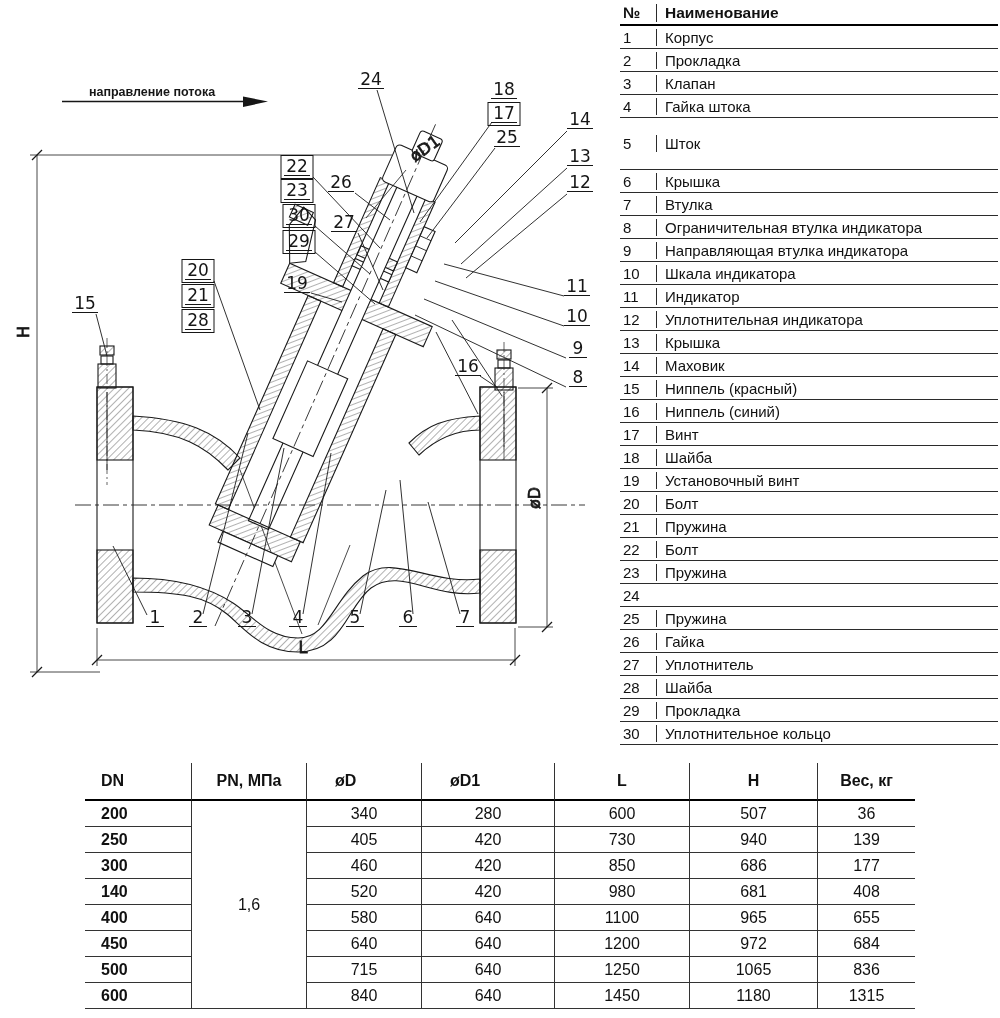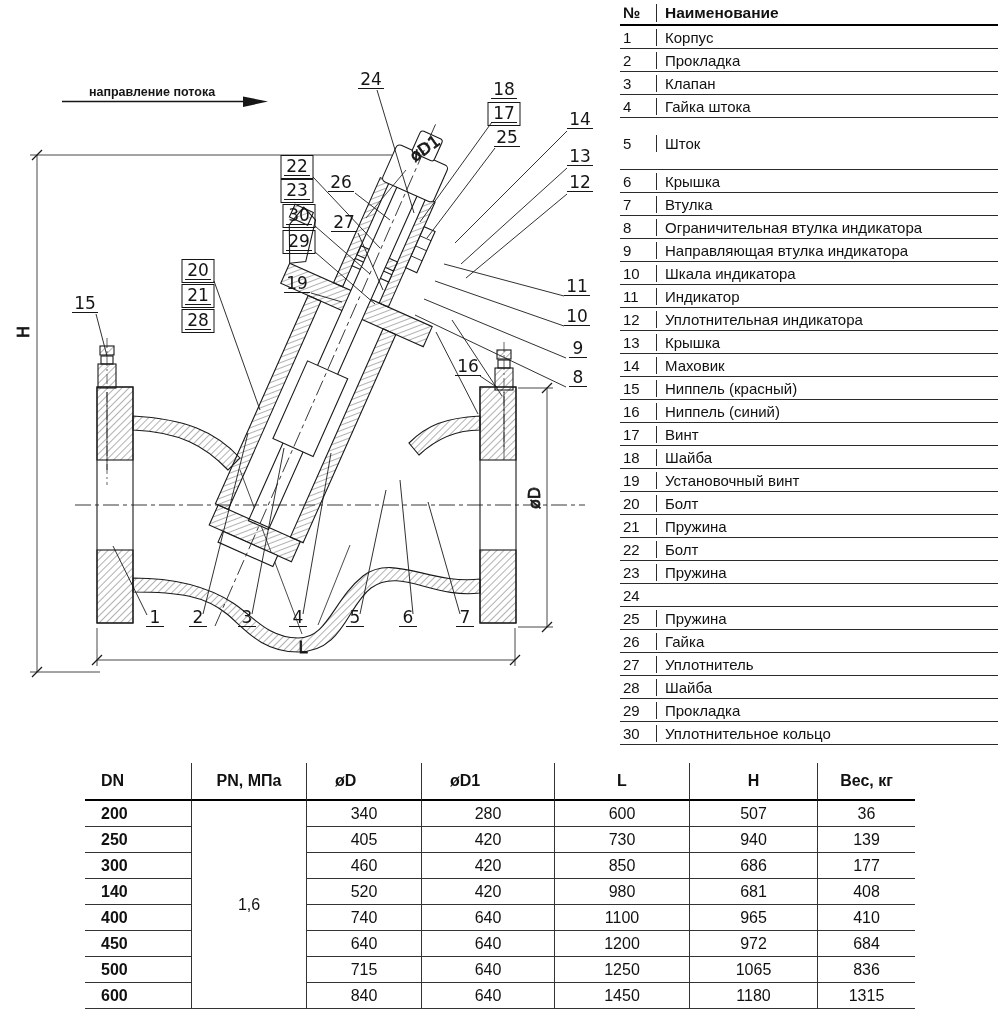--- a/index.html
+++ b/index.html
@@ -398,25 +398,25 @@
       <div class="cell" style="grid-column:5;grid-row:4">850</div>
       <div class="cell" style="grid-column:6;grid-row:4">686</div>
       <div class="cell noR" style="grid-column:7;grid-row:4">177</div>
       <div class="cell dn" style="grid-column:1;grid-row:5">140</div>
       <div class="cell" style="grid-column:3;grid-row:5">520</div>
       <div class="cell" style="grid-column:4;grid-row:5">420</div>
       <div class="cell" style="grid-column:5;grid-row:5">980</div>
       <div class="cell" style="grid-column:6;grid-row:5">681</div>
       <div class="cell noR" style="grid-column:7;grid-row:5">408</div>
       <div class="cell dn" style="grid-column:1;grid-row:6">400</div>
-      <div class="cell" style="grid-column:3;grid-row:6">740</div>
+      <div class="cell" style="grid-column:3;grid-row:6">580</div>
       <div class="cell" style="grid-column:4;grid-row:6">640</div>
       <div class="cell" style="grid-column:5;grid-row:6">1100</div>
       <div class="cell" style="grid-column:6;grid-row:6">965</div>
-      <div class="cell noR" style="grid-column:7;grid-row:6">410</div>
+      <div class="cell noR" style="grid-column:7;grid-row:6">655</div>
       <div class="cell dn" style="grid-column:1;grid-row:7">450</div>
       <div class="cell" style="grid-column:3;grid-row:7">640</div>
       <div class="cell" style="grid-column:4;grid-row:7">640</div>
       <div class="cell" style="grid-column:5;grid-row:7">1200</div>
       <div class="cell" style="grid-column:6;grid-row:7">972</div>
       <div class="cell noR" style="grid-column:7;grid-row:7">684</div>
       <div class="cell dn" style="grid-column:1;grid-row:8">500</div>
       <div class="cell" style="grid-column:3;grid-row:8">715</div>
       <div class="cell" style="grid-column:4;grid-row:8">640</div>
       <div class="cell" style="grid-column:5;grid-row:8">1250</div>

